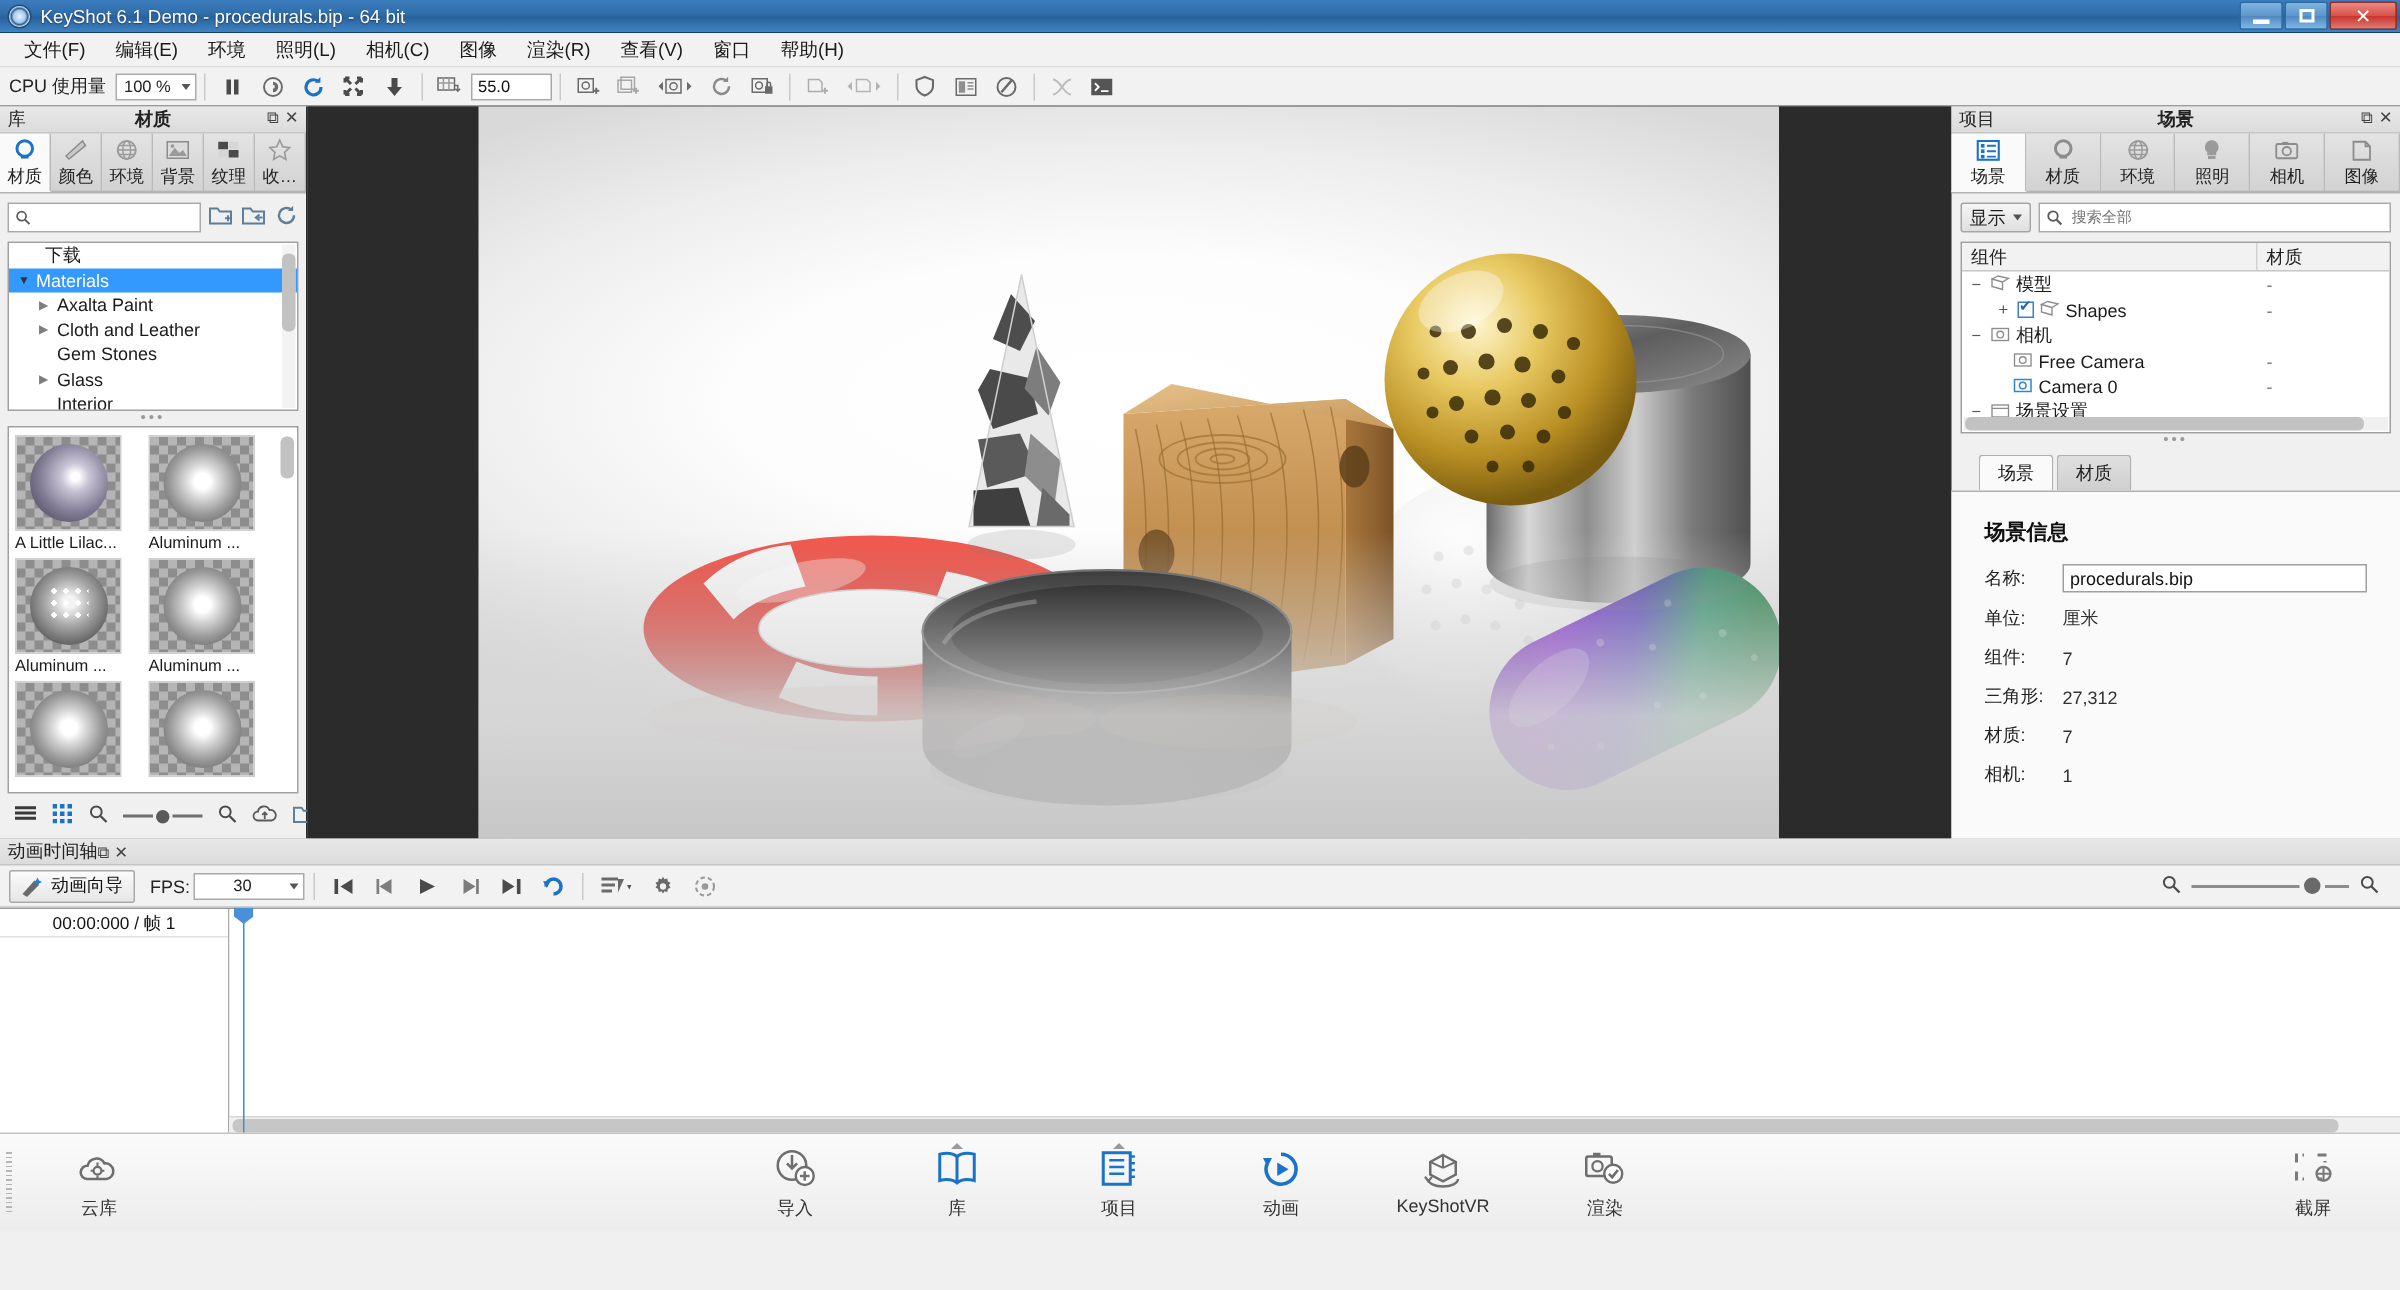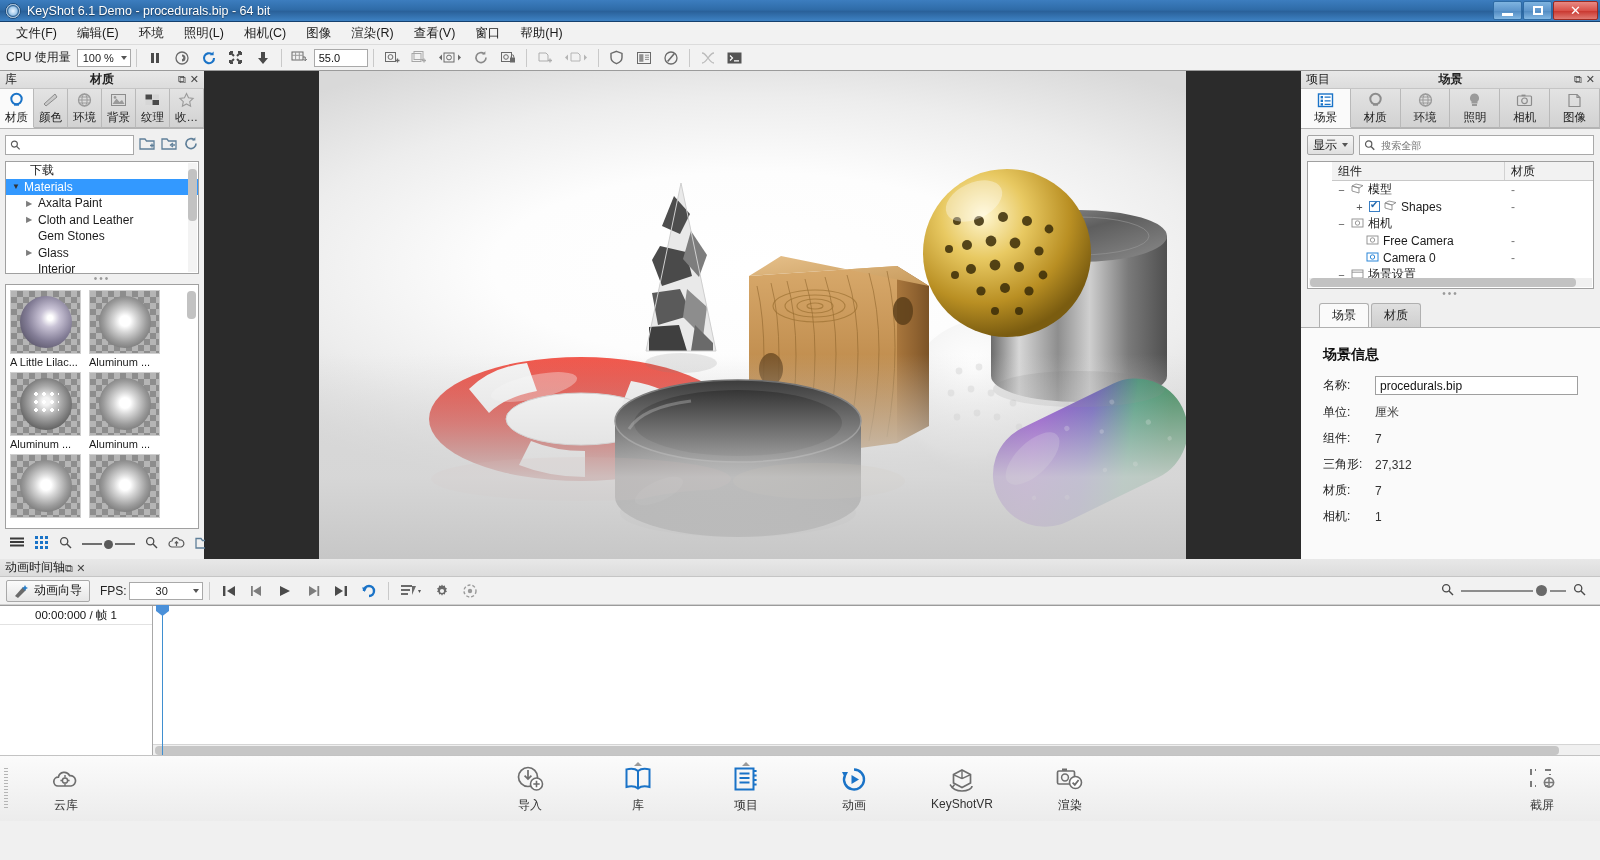--- a/index.html
+++ b/index.html
@@ -134,21 +134,21 @@
   .tree-row .arrow.down { color: #333; }
   .tree-scroll { position:absolute; right:1px; top:1px; width:9px; bottom:1px; background:#f3f3f3; }
   .tree-scroll .thumbx { position:absolute; top:6px; left:0; width:9px; height:52px; background:#c2c2c2; border-radius:4px;}
 
   .dots { text-align:center; color:#9a9a9a; letter-spacing:2px; font-size: 10px; line-height: 9px; height:10px;}
 
   .thumbs {
     margin: 0 5px; background:#fff; border:1px solid #a0a0a0; flex:1;
     position: relative; overflow:hidden; padding: 5px 4px;
   }
-  .thumbgrid { display:flex; flex-wrap: wrap; gap: 4px 8px; }
+  .thumbgrid { display:flex; flex-wrap: wrap; gap: 4px 18px; }
   .thumbcell { width: 71px; }
   .thumbimg { width: 71px; height: 64px; border: 1px solid #cfcfcf; position: relative; overflow:hidden;
     background:
       repeating-conic-gradient(#8d8d8d 0% 25%, #b5b5b5 0% 50%) 0 0 / 12px 12px;
   }
   .thumbimg .sphere { position:absolute; left:50%; top:50%; transform: translate(-50%,-50%); width: 52px; height: 52px; border-radius:50%; }
   .sph-lilac { background: radial-gradient(circle at 58% 42%, #fff 0 6%, #c9c3d6 22%, #837d96 55%, #3d3a49 100%); }
   .sph-alu { background: radial-gradient(circle at 50% 48%, #ffffff 0 14%, #d8d8d8 30%, #9a9a9a 58%, #4e4e4e 100%); }
   .sph-perf { background: radial-gradient(circle at 50% 45%, #f4f4f4 0 10%, #a9a9a9 40%, #2d2d2d 100%); }
   .sph-perf::after{ content:''; position:absolute; left:24%; top:24%; width:52%; height:46%;
@@ -187,21 +187,21 @@
   .projtab .ic{ height:17px; display:flex; align-items:center;}
 
   .projsearchrow{ display:flex; align-items:center; gap:5px; padding:6px 6px;}
   .showbtn{
     height:20px; padding:0 5px; display:flex; align-items:center; gap:5px; font-size:12px; color:#222;
     background: linear-gradient(to bottom,#f6f6f6,#dfdfdf); border:1px solid #a5a5a5; border-radius:2px;
   }
   .showbtn .caret{ width:0;height:0;border-left:3px solid transparent;border-right:3px solid transparent;border-top:4px solid #555;}
 
   .scenetree{
-    margin: 0 6px; background:#fff; border:1px solid #a0a0a0; height:128px; position:relative; overflow:hidden;padding-left:24px;
+    margin: 0 6px; background:#fff; border:1px solid #a0a0a0; height:128px; position:relative; overflow:hidden;
   }
   .st-head{ height:19px; display:flex; background:#f2f2f2; border-bottom:1px solid #c8c8c8; font-size:12px; color:#222;}
   .st-head .c1{ flex:1; padding-left:6px; display:flex; align-items:center; border-right:1px solid #d2d2d2;}
   .st-head .c2{ width:88px; padding-left:6px; display:flex; align-items:center;}
   .st-row{ height:17px; display:flex; align-items:center; font-size:12px; color:#1b1b1b; white-space:nowrap;}
   .st-row .c1{ flex:1; display:flex; align-items:center; gap:4px;}
   .st-row .c2{ width:88px; color:#777; padding-left:6px;}
   .st-exp{ width:11px; text-align:center; color:#555; font-size:11px; }
   .st-chk{ width:11px; height:11px; border:1px solid #3b7fc4; background:#fff; display:inline-block; position:relative; }
   .st-chk::after{ content:'✔'; position:absolute; left:0px; top:-3px; font-size:10px; color:#2266aa;}

